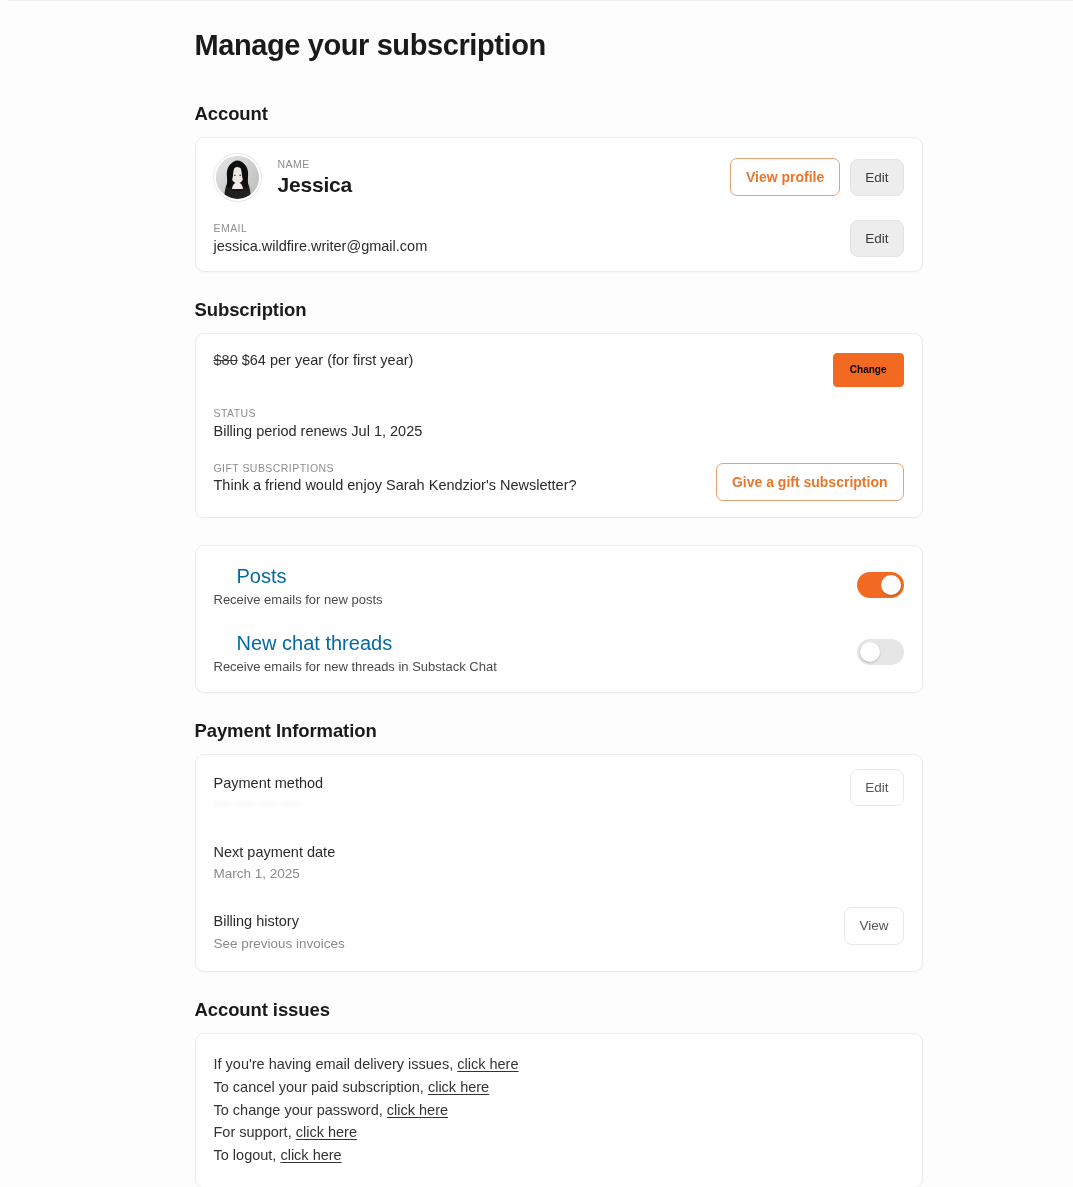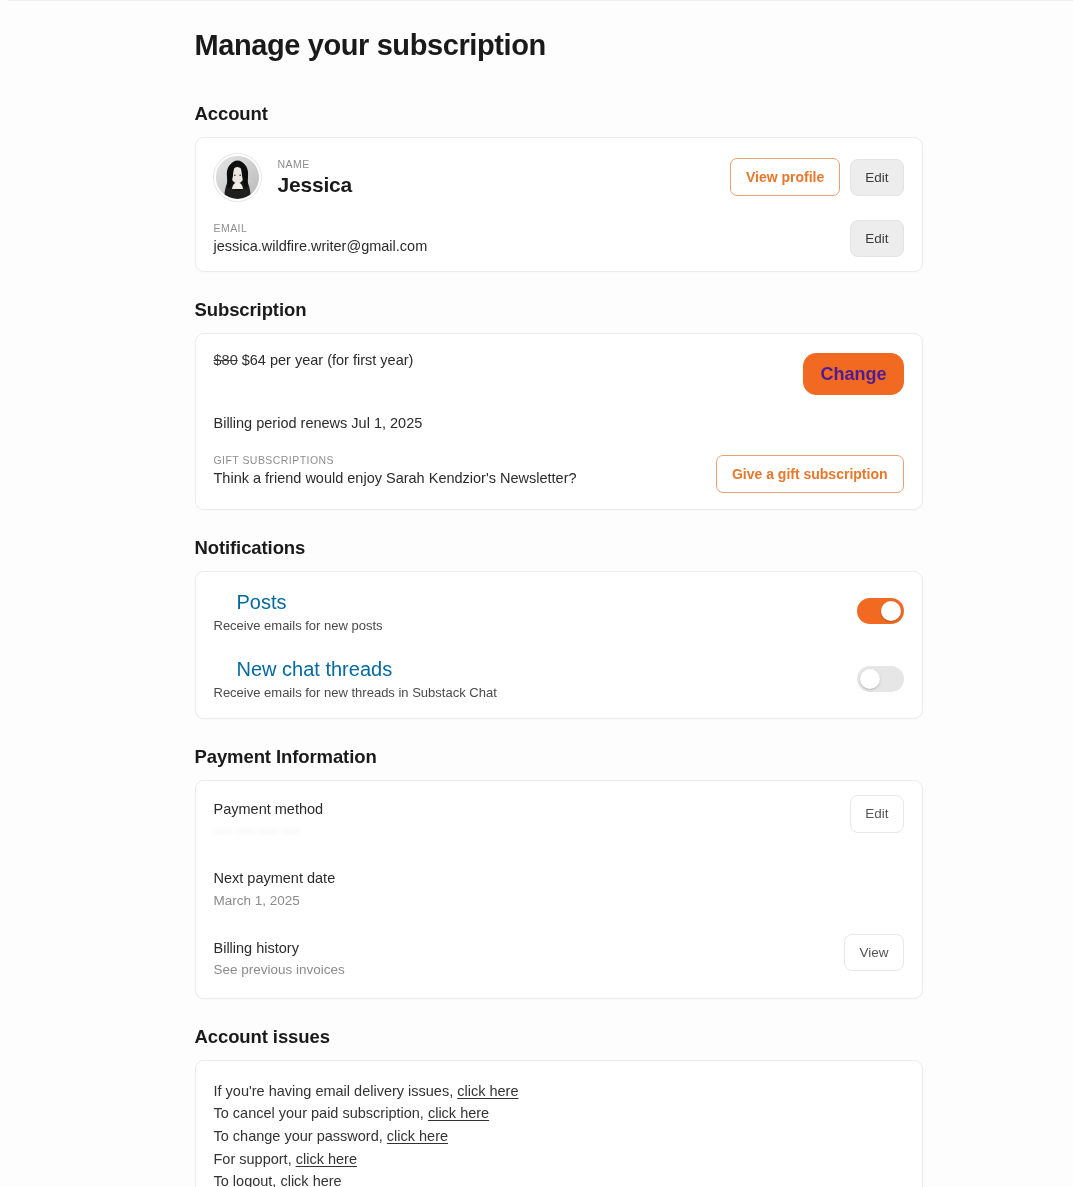--- a/index.html
+++ b/index.html
@@ -163,27 +163,27 @@
   .btn-white {
     color: #555555;
     background: #ffffff;
     border: 1px solid #e8e8e8;
     padding: 11px 14px;
     font-weight: 400;
     border-radius: 8px;
   }
 
   .btn-solid-orange {
-    color: #4c1d95;
+    color: #000000;
     background: #f26a21;
     border: 1px solid #f26a21;
     font-weight: 600;
     padding: 11px 16px;
-    font-size: 18px;
-    border-radius: 13px;
+    font-size: 10px;
+    border-radius: 4px;
   }
 
   
   .sub-card { padding: 17px 0 16px 0; }
 
   .sub-row {
     display: flex;
     align-items: flex-start;
     justify-content: space-between;
     padding: 0 18px;
@@ -362,39 +362,39 @@
           <div class="row-body">
             <div class="plan-value"><span class="strike">$80</span> <span>$64 per year (for first year)</span></div>
           </div>
           <div class="row-actions">
             <button class="btn btn-solid-orange">Change</button>
           </div>
         </div>
 
         <div class="sub-row">
           <div class="row-body">
+            <div class="field-label">STATUS</div>
             <div class="field-value">Billing period renews Jul 1, 2025</div>
           </div>
         </div>
 
         <div class="sub-row">
           <div class="row-body">
             <div class="field-label">GIFT SUBSCRIPTIONS</div>
             <div class="field-value">Think a friend would enjoy Sarah Kendzior's Newsletter?</div>
           </div>
           <div class="row-actions">
             <button class="btn btn-outline-orange">Give a gift subscription</button>
           </div>
         </div>
 
       </div>
     </div>
 
     <div class="section">
-      <h2 class="section-title">Notifications</h2>
 
       <div class="card notif-card">
 
         <div class="notif-row">
           <div class="row-body">
             <div class="notif-title">Posts</div>
             <div class="notif-desc">Receive emails for new posts</div>
           </div>
           <div class="toggle on">
             <div class="knob"></div>

